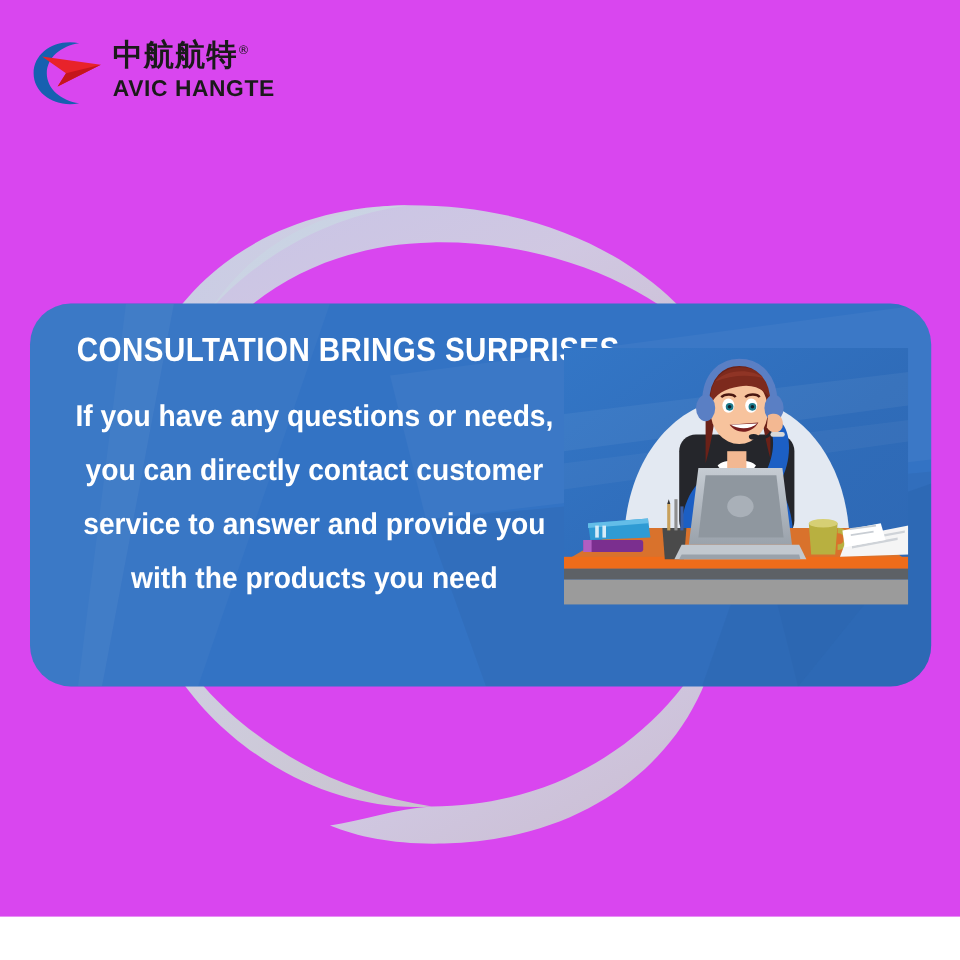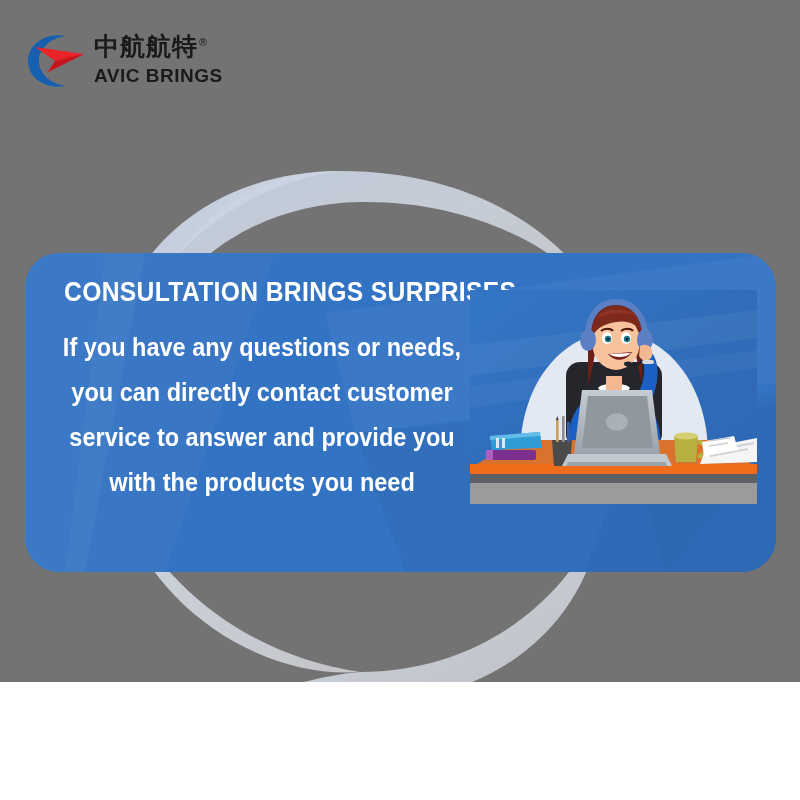--- a/index.html
+++ b/index.html
@@ -6,22 +6,22 @@
     margin: 0;
     padding: 0;
     background: #ffffff;
   }
   body {
     font-family: "Liberation Sans", sans-serif;
   }
   #stage {
     position: relative;
     width: 800px;
-    height: 682px;
-    background: #737373;
+    height: 764px;
+    background: #d946ef;
     overflow: hidden;
   }
 
   
   .swoosh-wrap {
     position: absolute;
     left: 0;
     top: 0;
     width: 800px;
     height: 800px;
@@ -161,21 +161,21 @@
   <div class="logo">
     <div class="logo-mark">
       <svg width="68" height="62" viewBox="0 0 68 62" xmlns="http://www.w3.org/2000/svg">
         <path d="M44,6 C24,2 6,14 6,31 C6,48 24,60 44,56 C29,54 17,44 17,31 C17,18 29,8 44,6 Z" fill="#1760b0"></path>
         <path d="M13,17 L62,24 L26,42 L33,31 Z" fill="#e8232a"></path>
         <path d="M26,42 L33,31 L62,24 Z" fill="#c4161c"></path>
       </svg>
     </div>
     <div class="logo-text">
       <div class="logo-cn"><span>中航航特</span><span class="logo-reg">®</span></div>
-      <div class="logo-en">AVIC BRINGS</div>
+      <div class="logo-en">AVIC HANGTE</div>
     </div>
   </div>
 
   <div class="card">
 
     <div class="card-sheen">
       <svg width="751" height="319" viewBox="0 0 751 319" xmlns="http://www.w3.org/2000/svg">
         <path d="M0,0 L120,0 L60,319 L0,319 Z" fill="#ffffff" opacity="0.045"></path>
         <path d="M80,0 L250,0 L140,319 L40,319 Z" fill="#ffffff" opacity="0.03"></path>
         <path d="M300,60 L751,0 L751,130 L330,180 Z" fill="#ffffff" opacity="0.04"></path>

